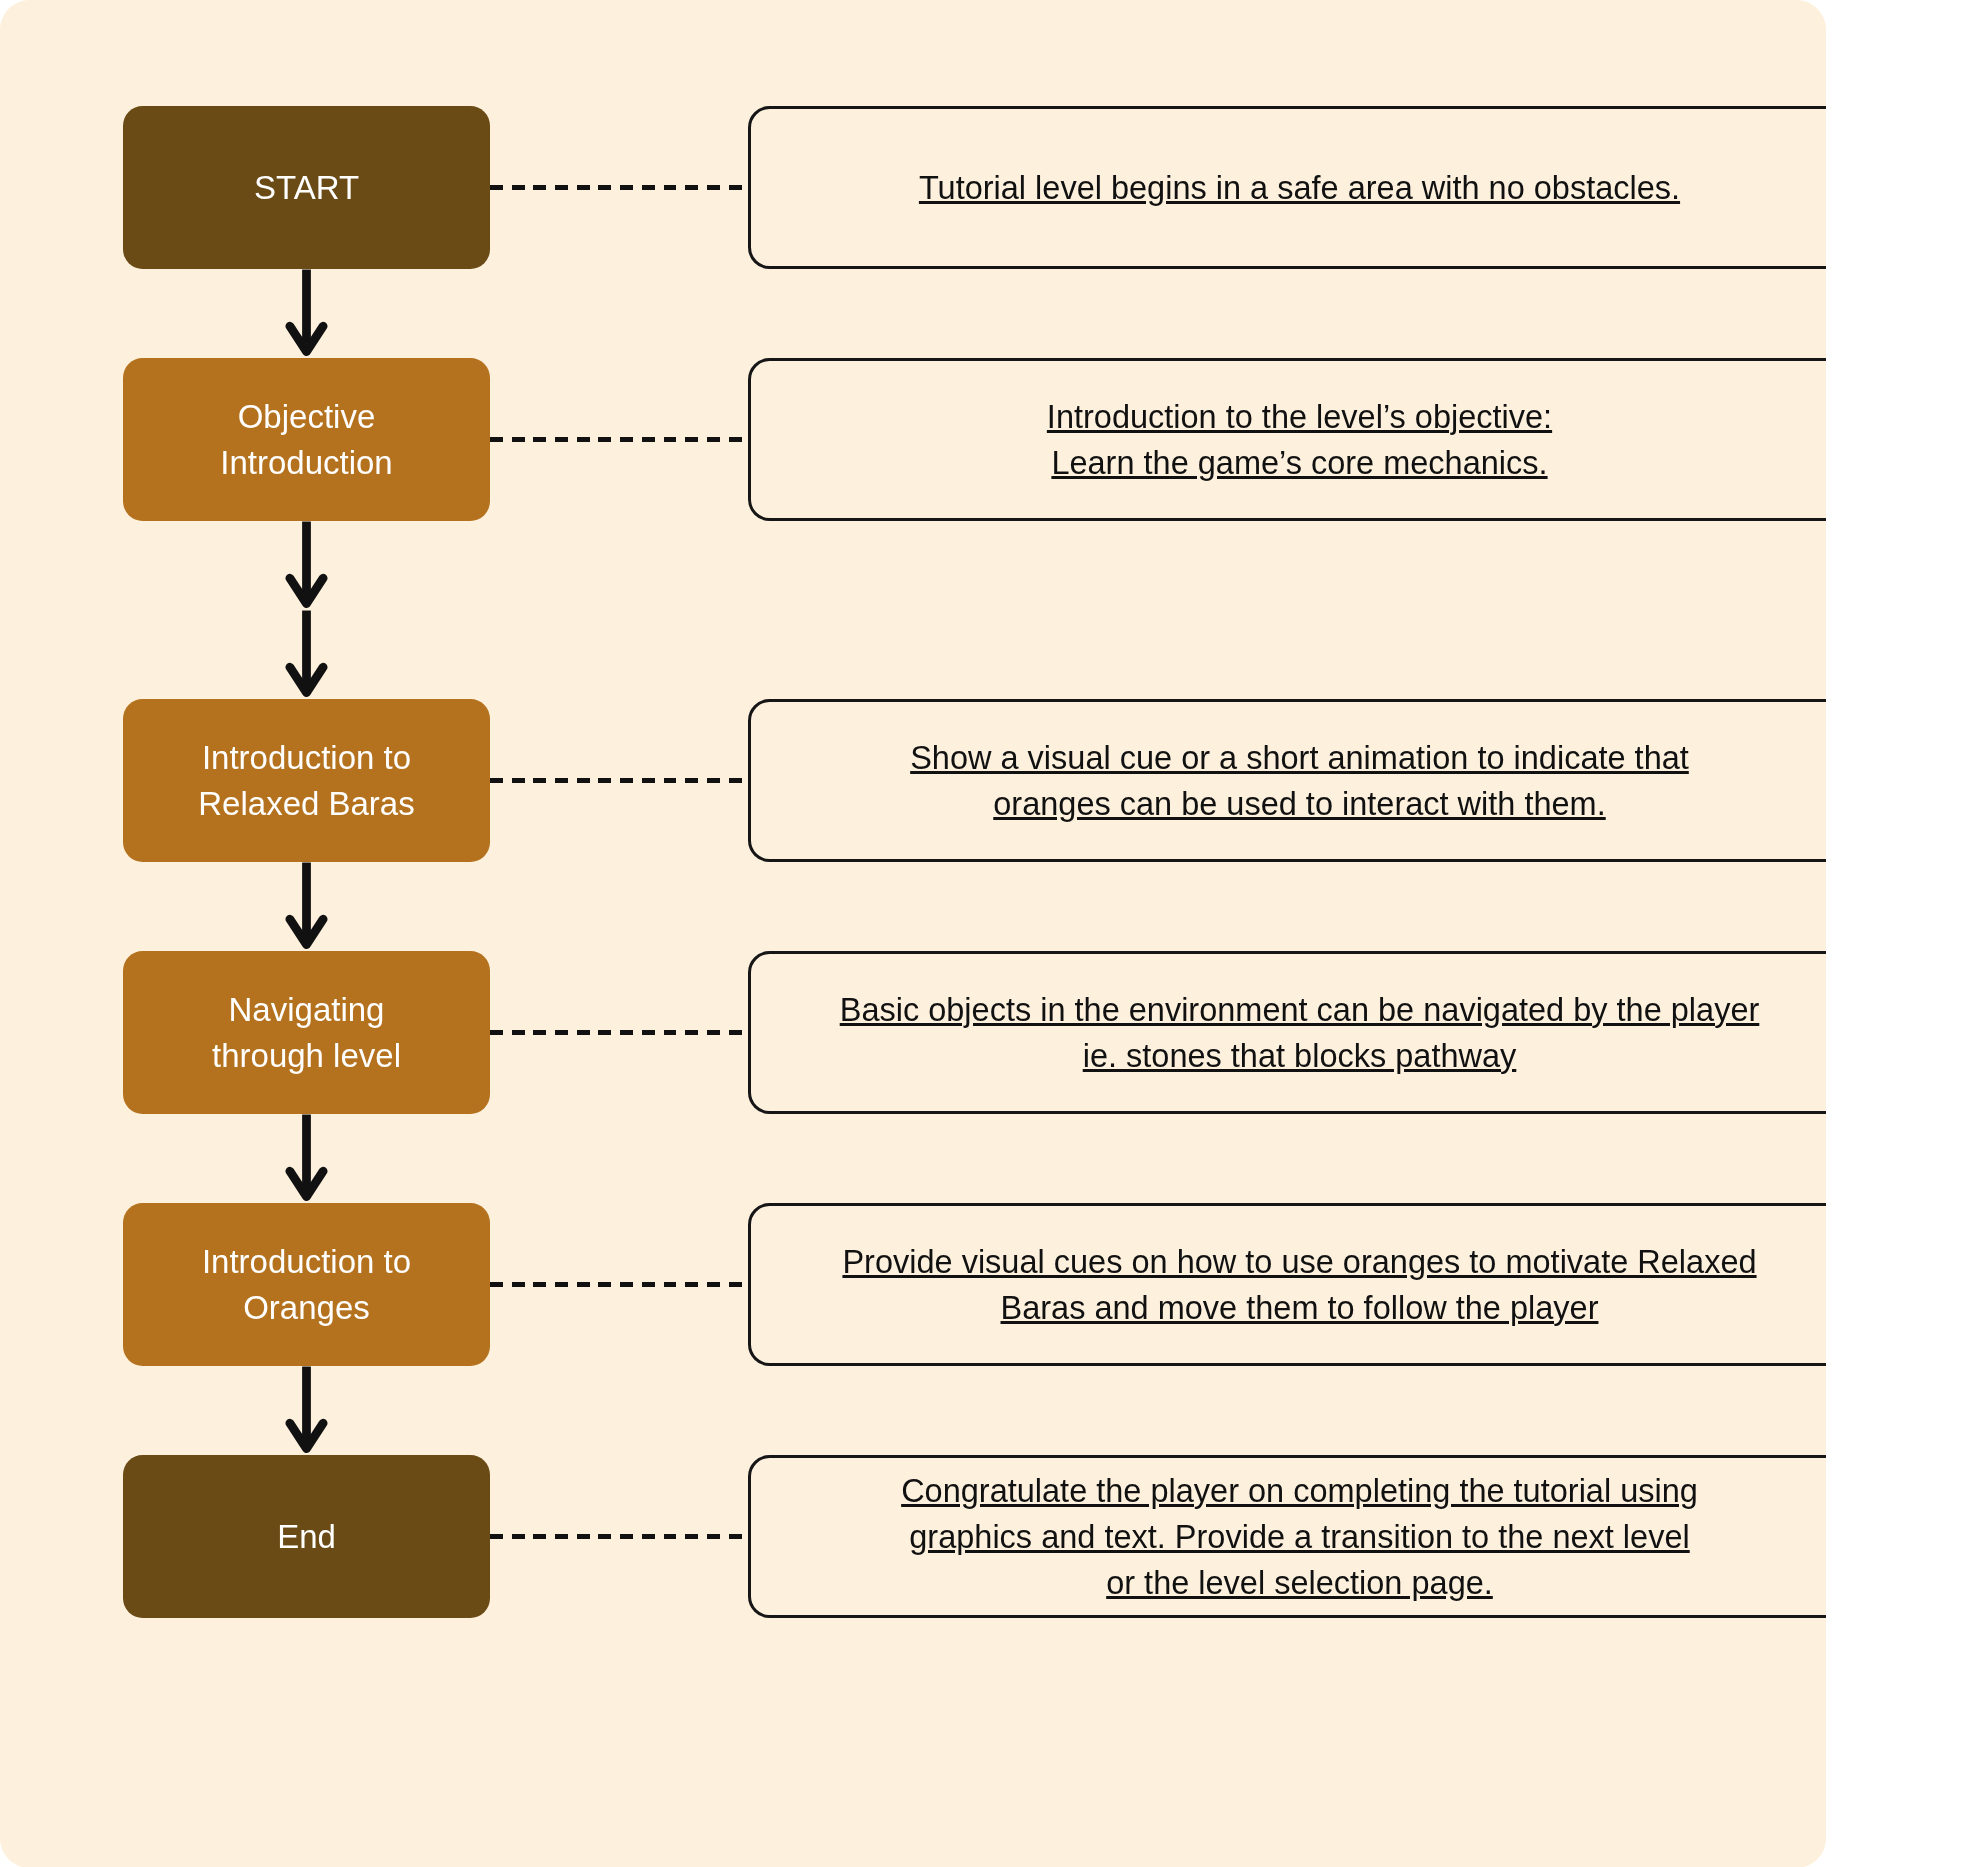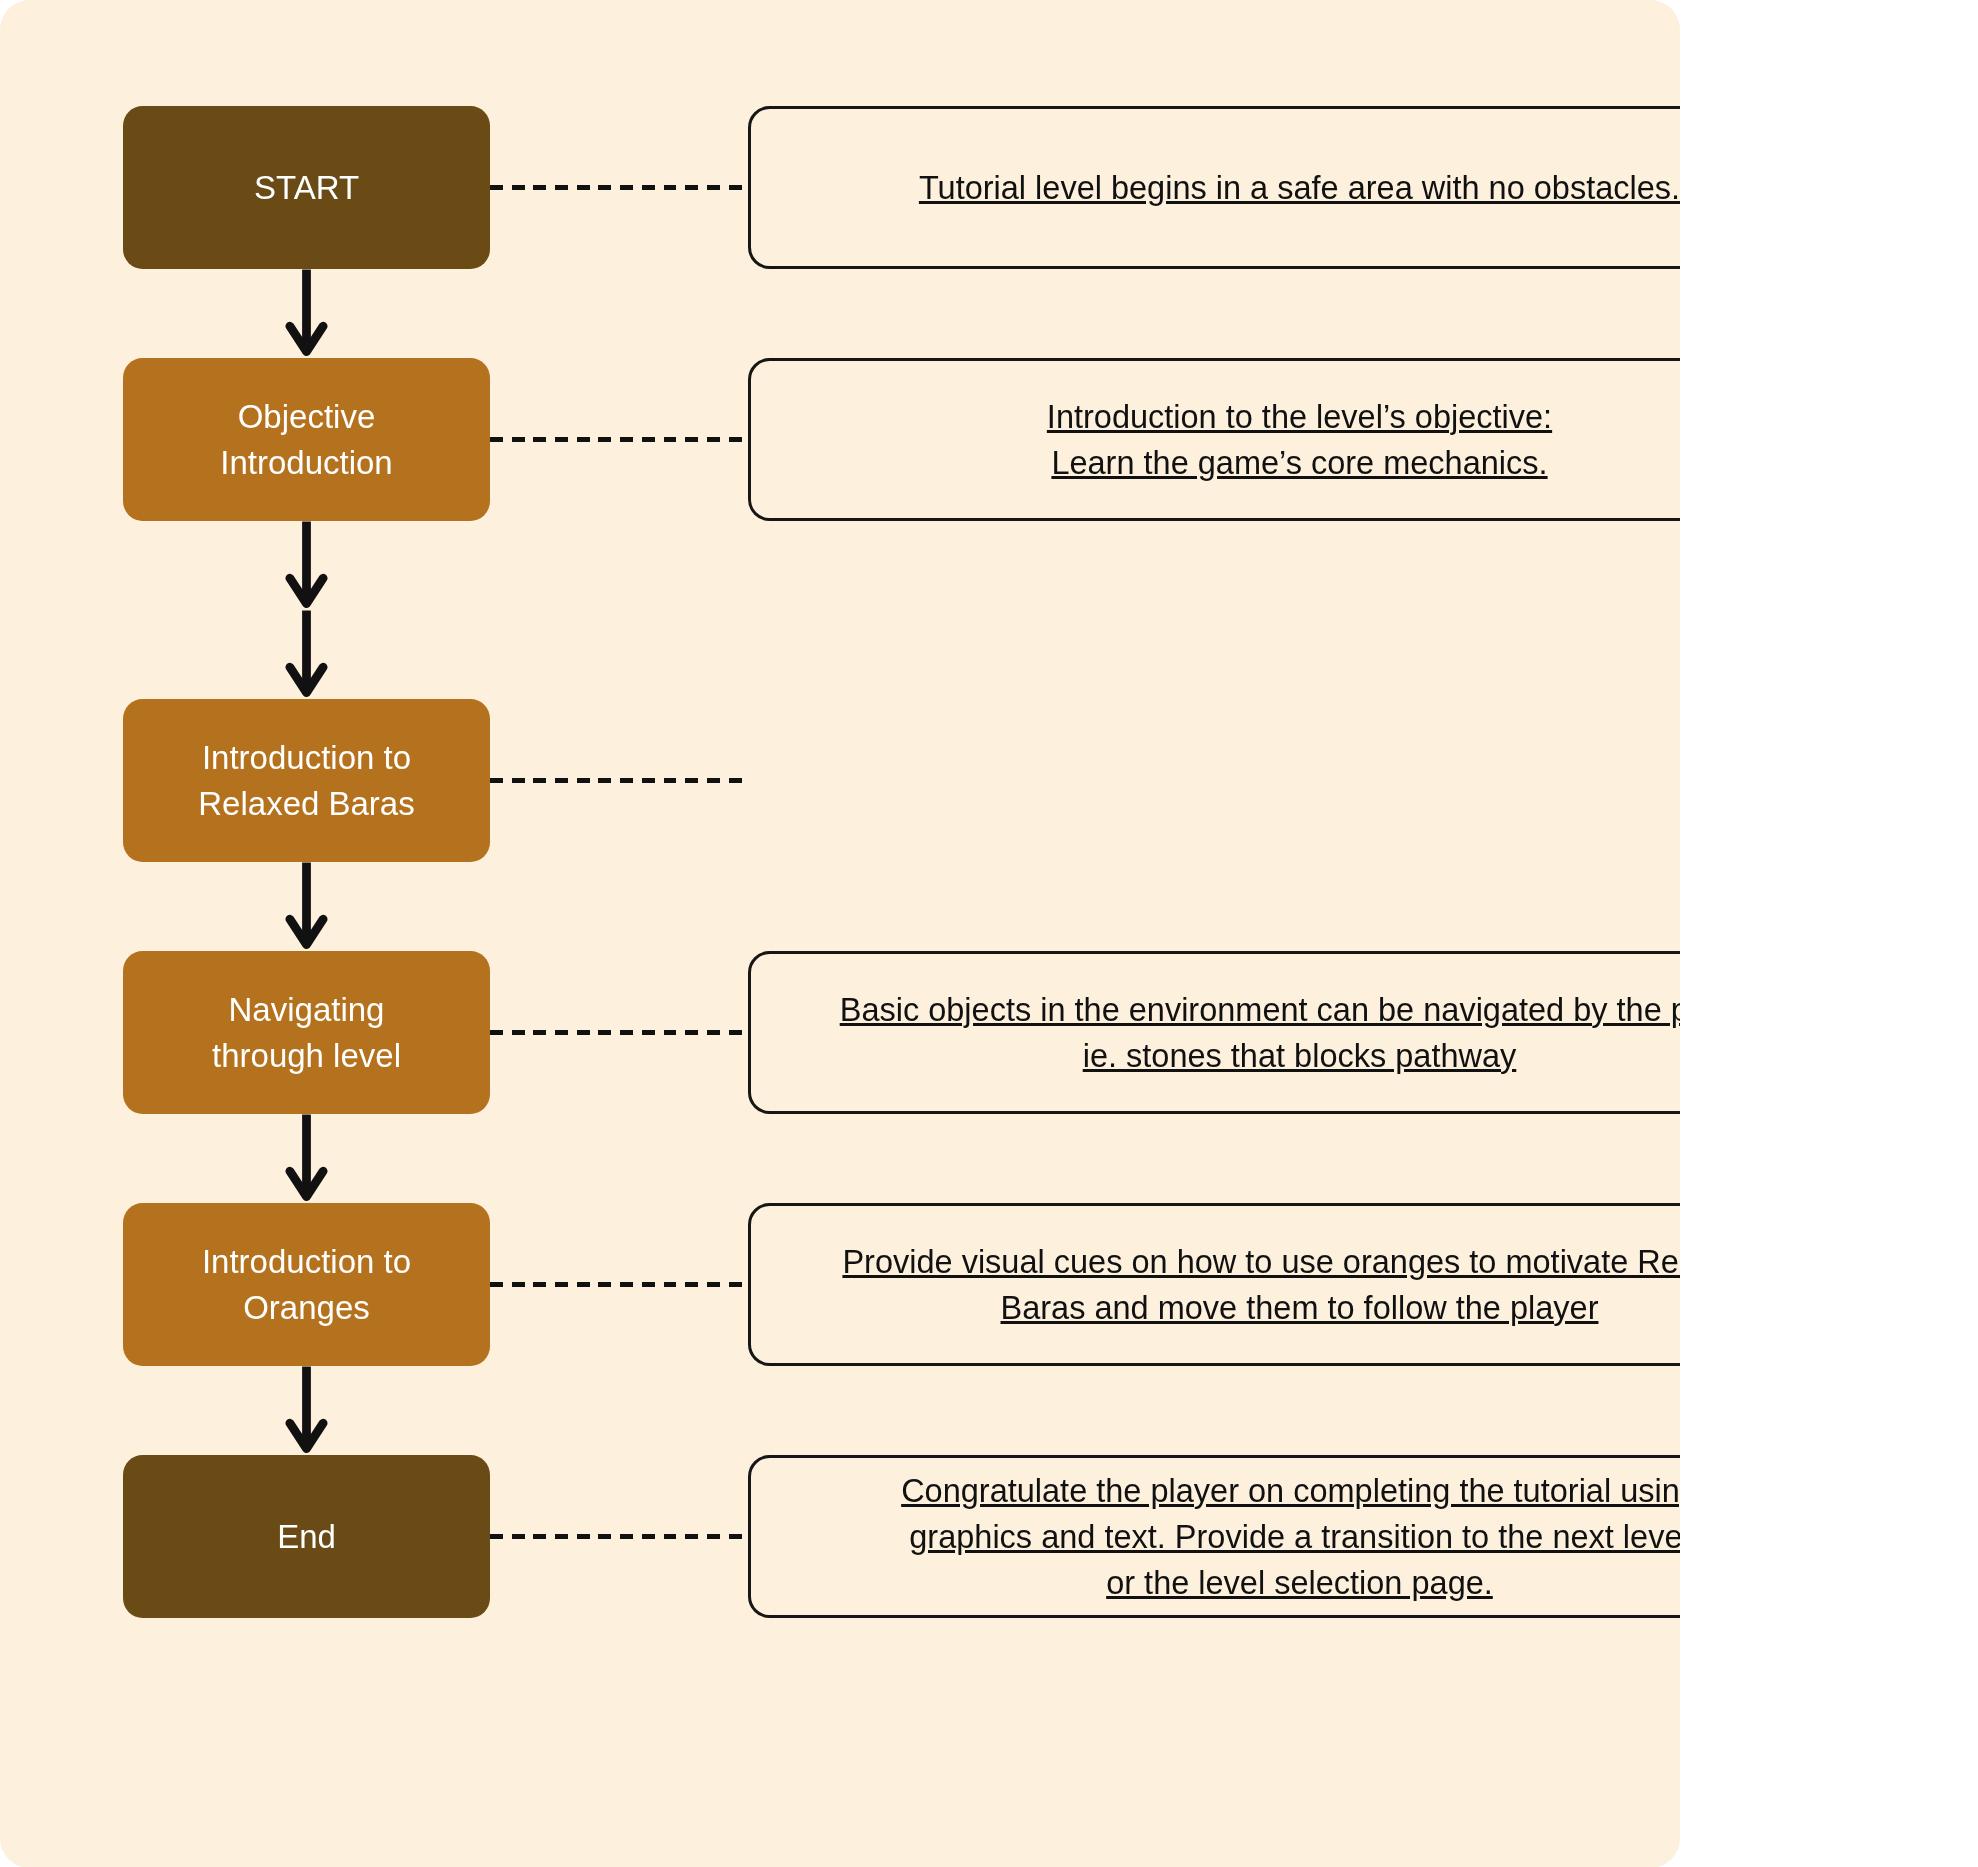--- a/index.html
+++ b/index.html
@@ -3,21 +3,21 @@
 <meta charset="utf-8">
 <style>
   html, body {
     margin: 0;
     padding: 0;
     background: #ffffff;
     font-family: "Liberation Sans", "DejaVu Sans", sans-serif;
   }
   .canvas {
     position: relative;
-    width: 1680px;
+    width: 1826px;
     height: 1868px;
     box-sizing: border-box;
     background: var(--canvas-bg, #fdf0dc);
     border-radius: 29.6px;
     padding-top: 106px;
     overflow: hidden;
   }
   .row {
     display: grid;
     grid-template-columns: 367px 258px 1103px;
@@ -128,20 +128,24 @@
       <polyline class="arrow-stroke" points="5,58 22,84 39,58" stroke-width="9" stroke-linecap="round" stroke-linejoin="round"></polyline>
     </svg>
   </div>
 
   <div class="row">
     <div class="node step">
       <span>Introduction to
 Relaxed Baras</span>
     </div>
     <div class="connector"></div>
+    <div class="desc">
+      <span>Show a visual cue or a short animation to indicate that
+oranges can be used to interact with them.</span>
+    </div>
   </div>
 
   <div class="arrow-gap">
     <svg width="43" height="89" viewBox="0 0 44 90">
       <line class="arrow-stroke" x1="22" y1="0" x2="22" y2="76" stroke-width="9"></line>
       <polyline class="arrow-stroke" points="5,58 22,84 39,58" stroke-width="9" stroke-linecap="round" stroke-linejoin="round"></polyline>
     </svg>
   </div>
 
   <div class="row">

